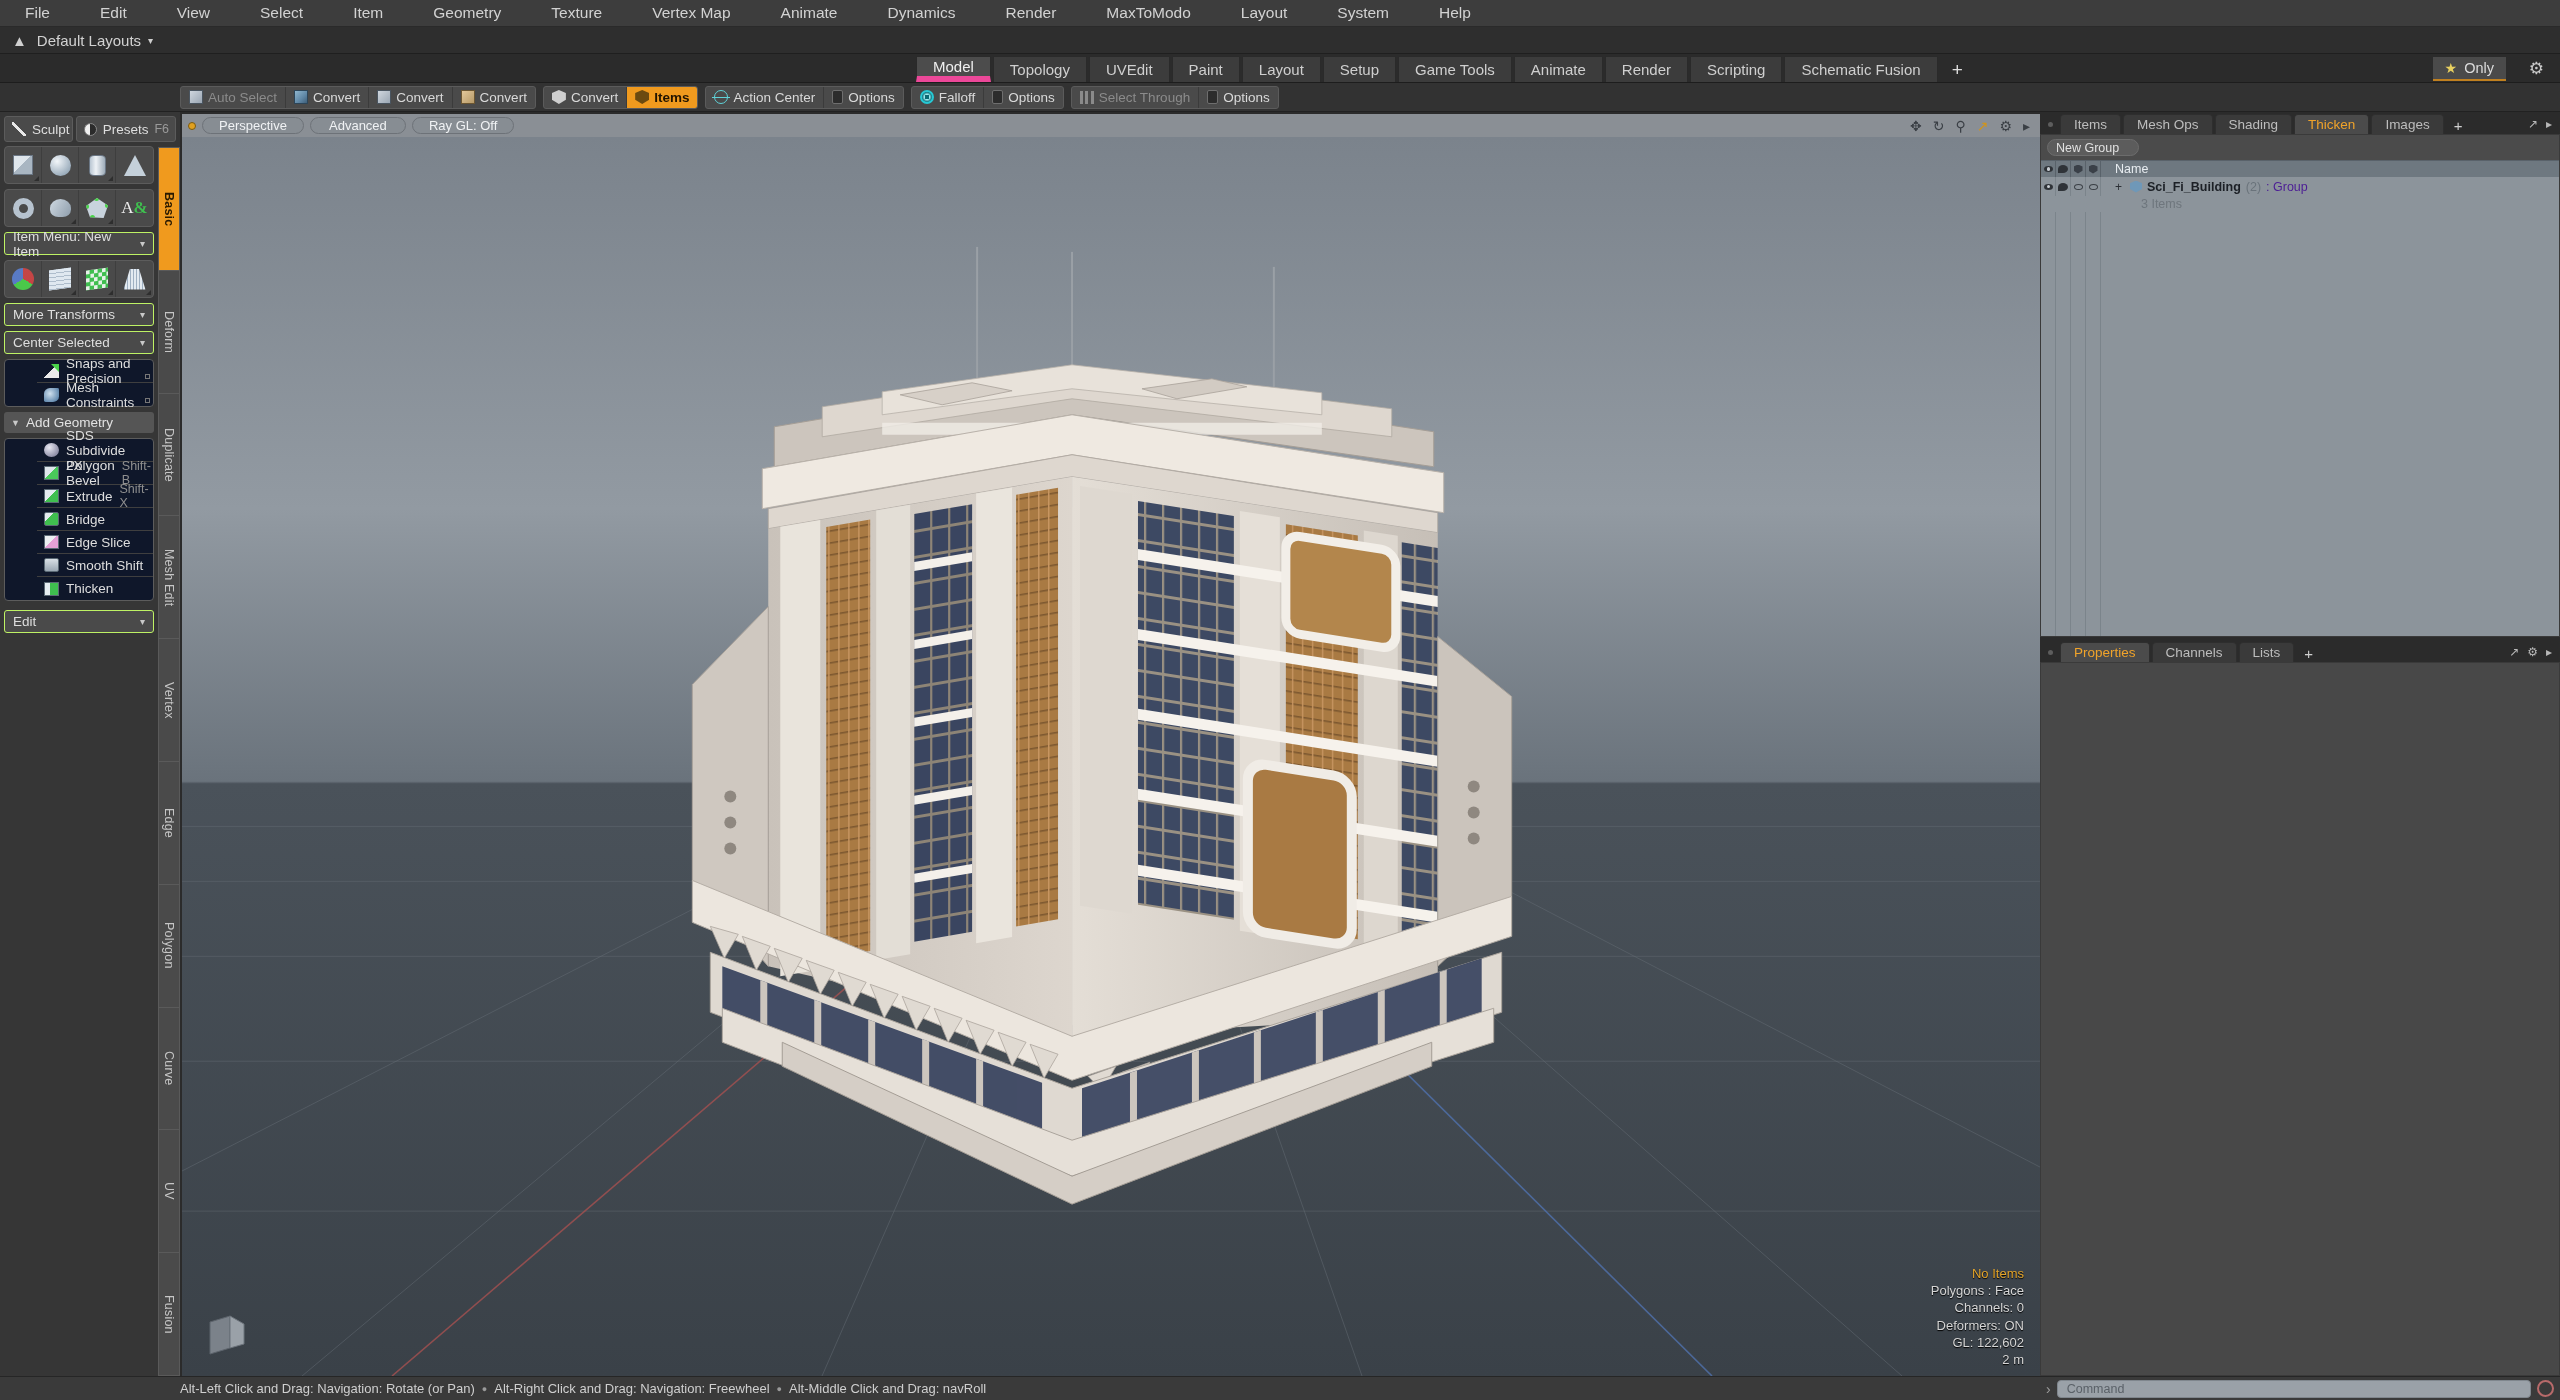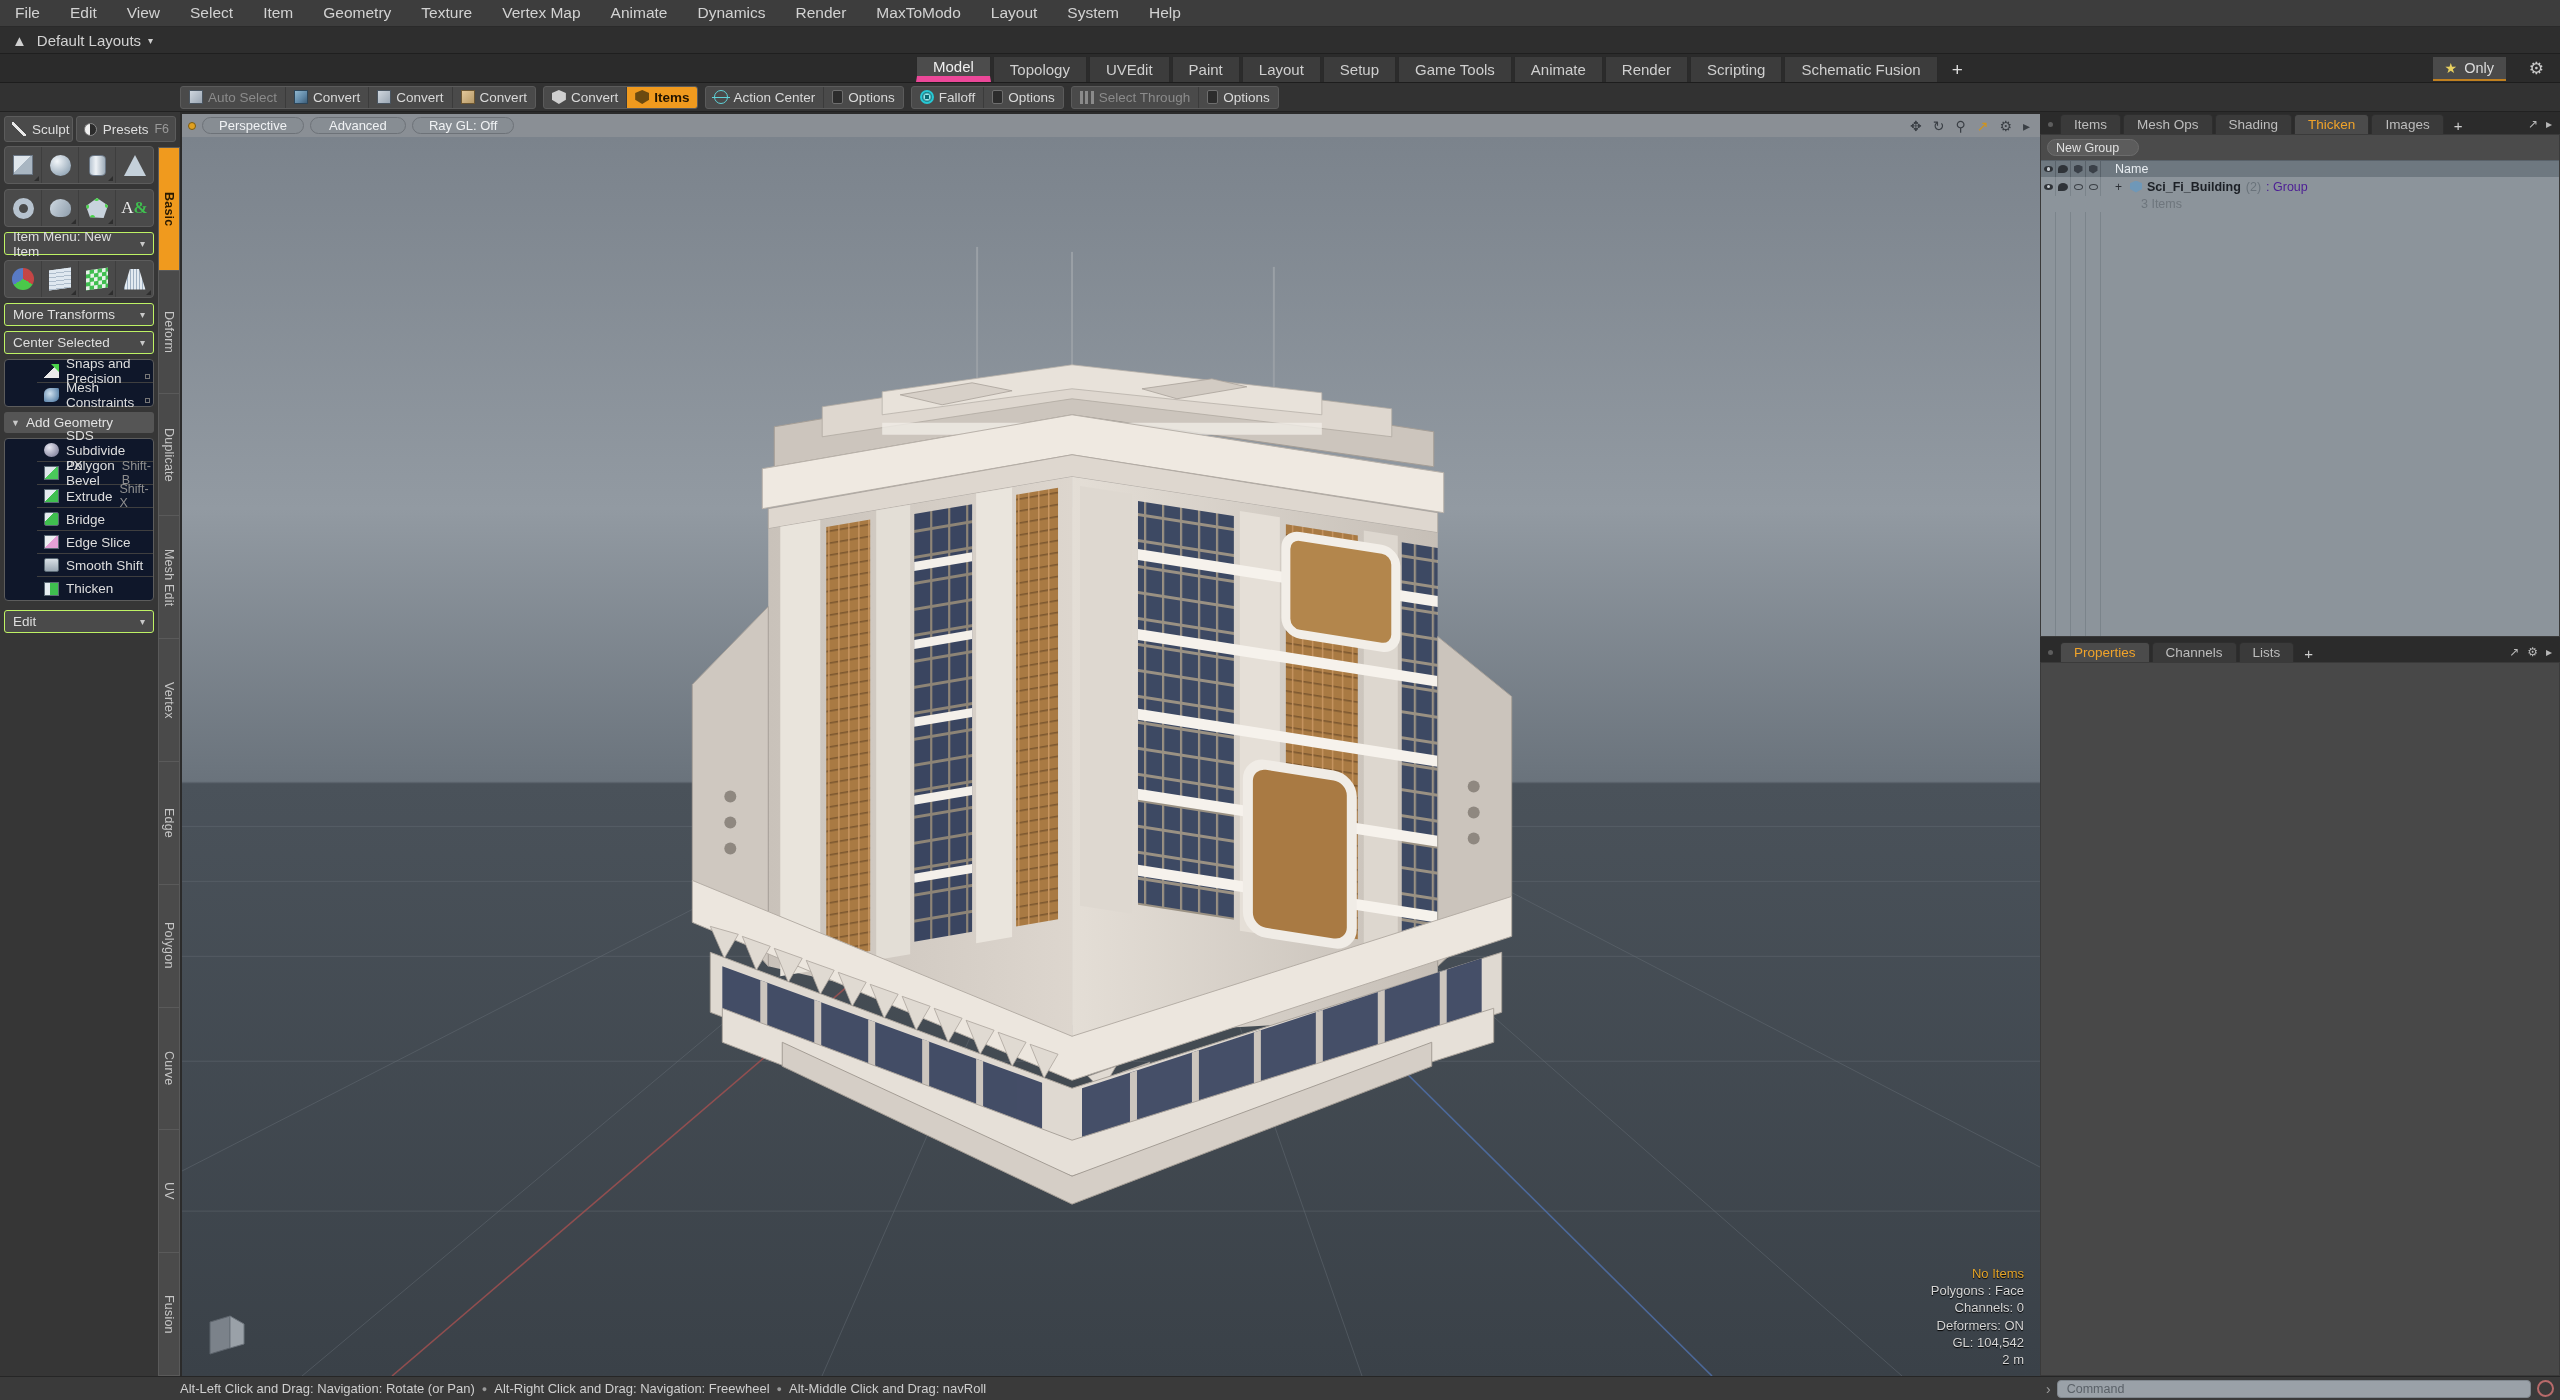--- a/index.html
+++ b/index.html
@@ -29,21 +29,21 @@
     width: 46px; height: 30px; display: flex; align-items: center; justify-content: center;
     font-size: 16px; color: #222;
   }
 
   
   .menubar {
     height: 27px; background: #3d3d3d; display: flex; align-items: center;
     flex: none; border-bottom: 1px solid #2a2a2a;
   }
   .menubar .mi {
-    font-size: 15.5px; color: #d2d2d2; padding: 0 15px; height: 27px;
+    font-size: 15.5px; color: #d2d2d2; padding: 0 25px; height: 27px;
     display: flex; align-items: center; white-space: nowrap;
   }
 
   
   .layoutbar {
     height: 27px; background: #2e2e2e; display: flex; align-items: center;
     flex: none; border-bottom: 1px solid #1f1f1f; padding-left: 6px;
   }
   .layoutbar .upico { color: #cfcfcf; font-size: 15px; padding: 0 10px 0 6px; }
   .layoutbar .lbl { font-size: 15px; color: #d2d2d2; }
@@ -774,21 +774,21 @@
             <polygon points="6,12 26,6 26,38 6,44" fill="#7b828a" stroke="#5d646c"></polygon>
             <polygon points="26,6 40,14 40,34 26,38" fill="#9aa1a8" stroke="#6d747c"></polygon>
           </svg>
         </div>
 
         <div class="stats">
           <div class="hdr">No Items</div>
           <div>Polygons : Face</div>
           <div>Channels: 0</div>
           <div>Deformers: ON</div>
-          <div>GL: 104,542</div>
+          <div>GL: 122,602</div>
           <div>2 m</div>
         </div>
       </div>
     </div>
 
     <div class="rightpanel">
       <div class="rp-tabs">
         <div class="dot"></div>
         <div class="rp-tab">Items</div>
         <div class="rp-tab">Mesh Ops</div>

